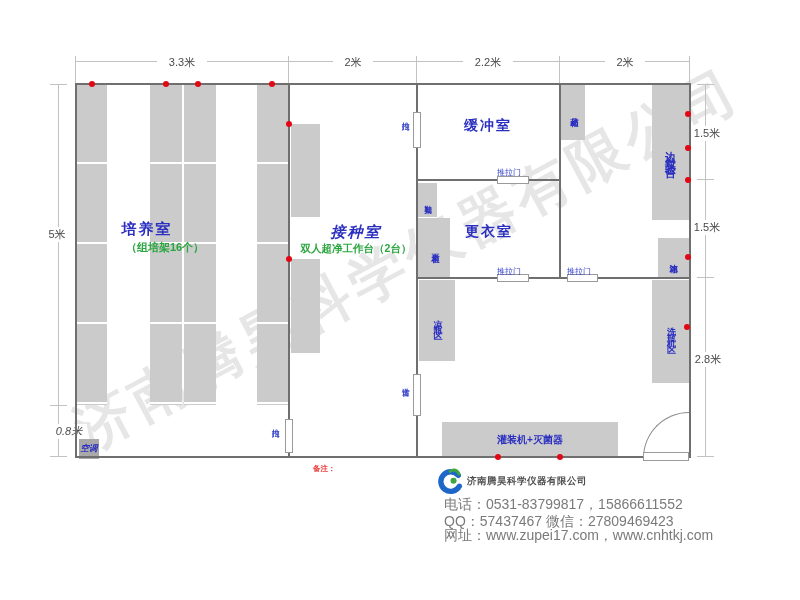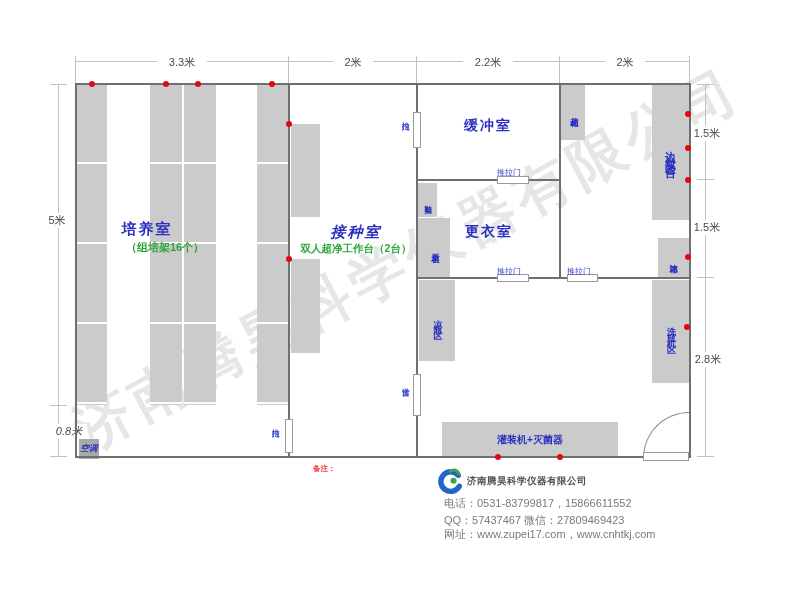--- a/index.html
+++ b/index.html
@@ -32,21 +32,21 @@
   .dimlab{position:absolute;color:#4a4a4a;font-size:11px;text-align:center;background:#fff;z-index:2;}
   
   .dot{position:absolute;width:6px;height:6px;border-radius:50%;background:#e30613;z-index:7;transform:translate(-50%,-50%);}
   
   #notes{position:absolute;left:313px;top:464px;color:#ee3d3d;font-size:7.5px;line-height:10.6px;z-index:6;width:150px;}
   #notes .ntitle{font-weight:bold;}
   #notes ul{margin:0;padding:0;list-style:none;}
   
   #company{position:absolute;left:436px;top:466px;z-index:6;width:220px;}
   #company .cname{position:absolute;left:31px;top:9px;font-size:9.5px;font-weight:bold;color:#4f4f4f;letter-spacing:0.5px;}
-  #company .cline{position:absolute;left:8px;color:#7a7a7a;font-size:11px;white-space:nowrap;}
+  #company .cline{position:absolute;left:8px;color:#7a7a7a;font-size:14px;white-space:nowrap;}
 </style>
 </head>
 <body>
 
 <div id="stage">
 
   <div id="watermark">济南腾昊科学仪器有限公司</div>
 
   <div class="dimline" style="left:75px;top:61px;width:615px;height:1px;"></div>
   <div class="dimtick" style="left:75px;top:56px;width:1px;height:27px;"></div>
@@ -56,21 +56,21 @@
   <div class="dimtick" style="left:689px;top:56px;width:1px;height:27px;"></div>
   <div class="dimlab" style="left:157px;top:55px;width:50px;">3.3米</div>
   <div class="dimlab" style="left:333px;top:55px;width:40px;">2米</div>
   <div class="dimlab" style="left:463px;top:55px;width:50px;">2.2米</div>
   <div class="dimlab" style="left:605px;top:55px;width:40px;">2米</div>
 
   <div class="dimline" style="left:58px;top:84px;width:1px;height:373px;"></div>
   <div class="dimtick" style="left:50px;top:84px;width:17px;height:1px;"></div>
   <div class="dimtick" style="left:50px;top:405px;width:17px;height:1px;"></div>
   <div class="dimtick" style="left:50px;top:456px;width:17px;height:1px;"></div>
-  <div class="dimlab" style="left:42px;top:213px;width:30px;">5米</div>
+  <div class="dimlab" style="left:42px;top:227px;width:30px;">5米</div>
   <div class="dimlab" style="left:51px;top:424px;width:36px;font-style:italic;">0.8米</div>
 
   <div class="dimline" style="left:705px;top:84px;width:1px;height:373px;"></div>
   <div class="dimtick" style="left:697px;top:84px;width:17px;height:1px;"></div>
   <div class="dimtick" style="left:697px;top:179px;width:17px;height:1px;"></div>
   <div class="dimtick" style="left:697px;top:277px;width:17px;height:1px;"></div>
   <div class="dimtick" style="left:697px;top:456px;width:17px;height:1px;"></div>
   <div class="dimlab" style="left:690px;top:126px;width:34px;">1.5米</div>
   <div class="dimlab" style="left:690px;top:220px;width:34px;">1.5米</div>
   <div class="dimlab" style="left:691px;top:352px;width:34px;">2.8米</div>

